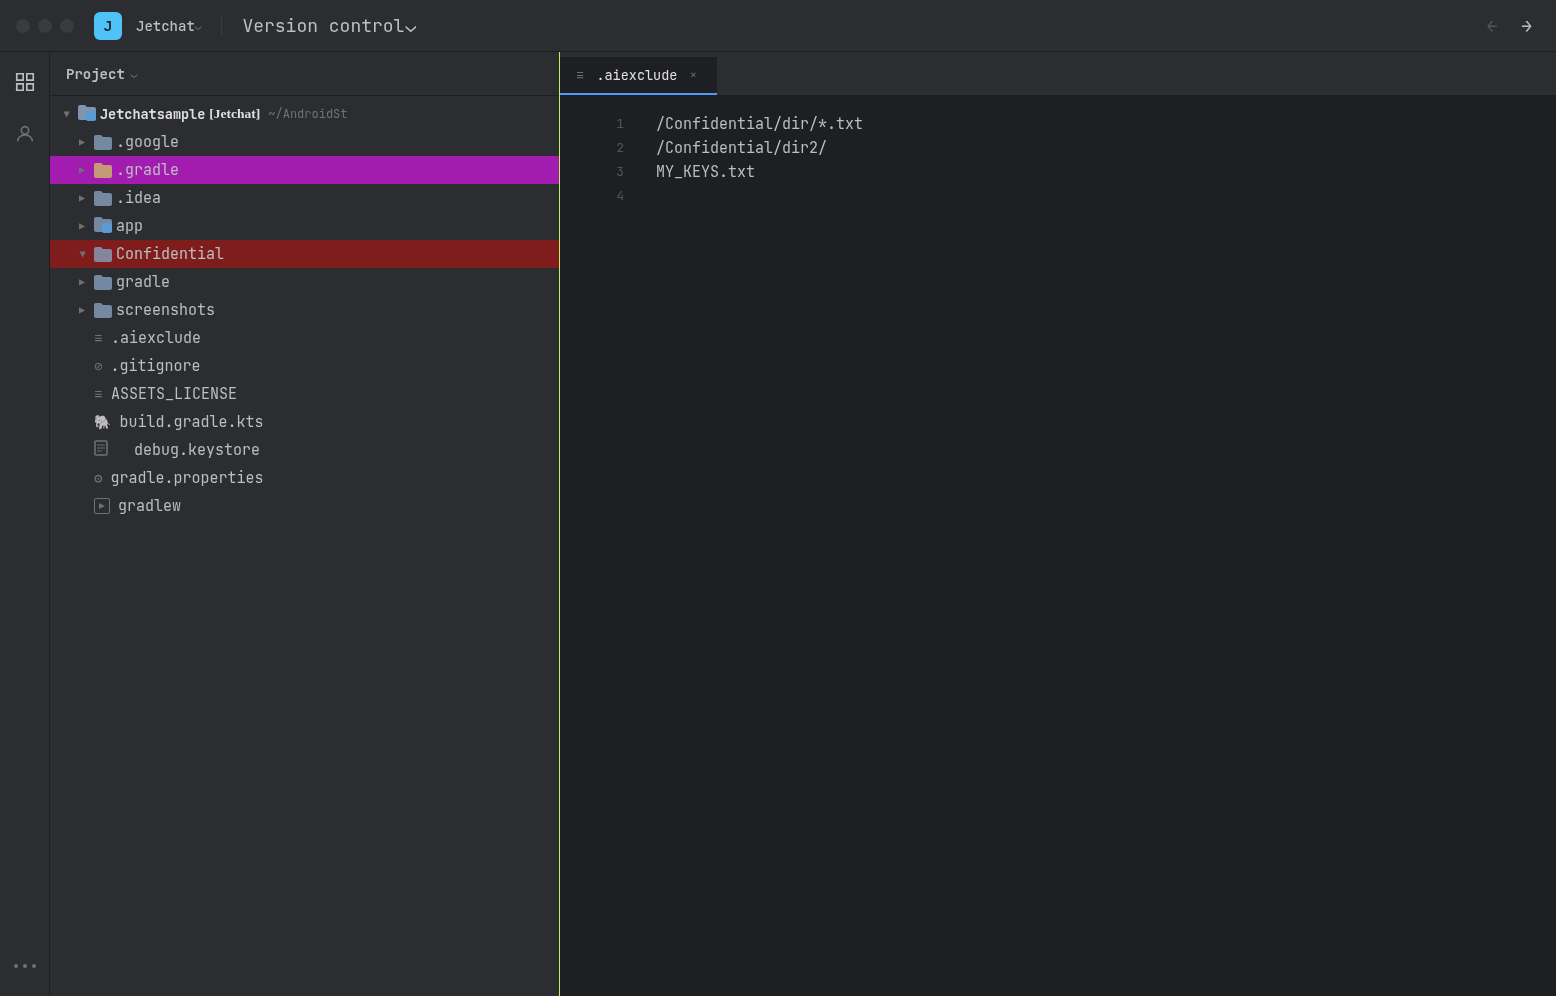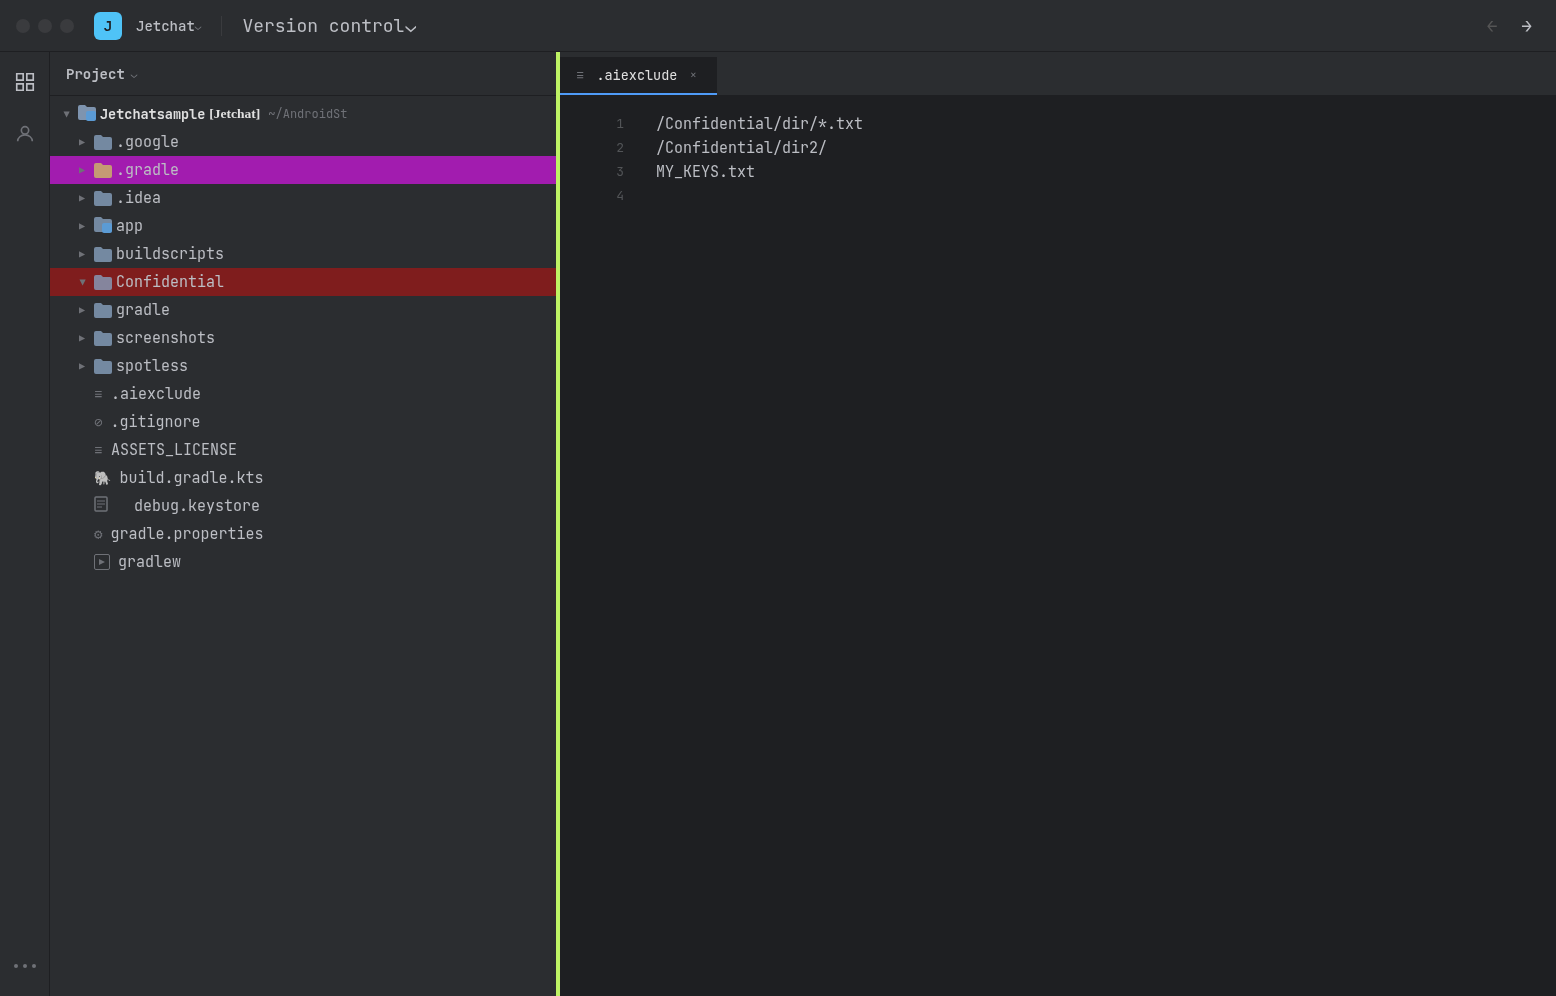--- a/index.html
+++ b/index.html
@@ -132,21 +132,21 @@
     .activity-icon.active {
       color: #bcbec4;
     }
 
     
     .sidebar {
       width: 510px;
       background: #2b2d30;
       display: flex;
       flex-direction: column;
-      border-right: 4px solid #bef264;
+      border-right: 1px solid #bef264;
     }
 
     .sidebar-header {
       height: 44px;
       display: flex;
       align-items: center;
       padding: 0 16px;
       gap: 6px;
       font-size: 14px;
       font-weight: 600;
@@ -462,27 +462,20 @@
         <div class="chevron-icon closed"></div>
         <div class="folder-with-badge">
           <svg width="18" height="15" viewBox="0 0 18 15" fill="none">
             <path d="M0 2a2 2 0 012-2h5l2 2h7a2 2 0 012 2v9a2 2 0 01-2 2H2a2 2 0 01-2-2V2z" fill="#87a0be" opacity="0.8"></path>
           </svg>
           <div class="folder-badge"></div>
         </div>
         <span class="item-label">app</span>
       </div>
 
-      <div class="tree-item indent-1">
-        <div class="chevron-icon closed"></div>
-        <svg width="18" height="15" viewBox="0 0 18 15" fill="none">
-          <path d="M0 2a2 2 0 012-2h5l2 2h7a2 2 0 012 2v9a2 2 0 01-2 2H2a2 2 0 01-2-2V2z" fill="#87a0be" opacity="0.8"></path>
-        </svg>
-        <span class="item-label">buildscripts</span>
-      </div>
 
       <div class="tree-item indent-1 selected">
         <div class="chevron-icon open"></div>
         <svg width="18" height="15" viewBox="0 0 18 15" fill="none">
           <path d="M0 2a2 2 0 012-2h5l2 2h7a2 2 0 012 2v9a2 2 0 01-2 2H2a2 2 0 01-2-2V2z" fill="#87a0be" opacity="0.8"></path>
         </svg>
         <span class="item-label">Confidential</span>
       </div>
 
       <div class="tree-item indent-1">
@@ -494,27 +487,20 @@
       </div>
 
       <div class="tree-item indent-1">
         <div class="chevron-icon closed"></div>
         <svg width="18" height="15" viewBox="0 0 18 15" fill="none">
           <path d="M0 2a2 2 0 012-2h5l2 2h7a2 2 0 012 2v9a2 2 0 01-2 2H2a2 2 0 01-2-2V2z" fill="#87a0be" opacity="0.8"></path>
         </svg>
         <span class="item-label">screenshots</span>
       </div>
 
-      <div class="tree-item indent-1">
-        <div class="chevron-icon closed"></div>
-        <svg width="18" height="15" viewBox="0 0 18 15" fill="none">
-          <path d="M0 2a2 2 0 012-2h5l2 2h7a2 2 0 012 2v9a2 2 0 01-2 2H2a2 2 0 01-2-2V2z" fill="#87a0be" opacity="0.8"></path>
-        </svg>
-        <span class="item-label">spotless</span>
-      </div>
 
       <div class="tree-item indent-1">
         <div class="chevron-icon none"></div>
         <span class="file-lines-icon"></span>
         <span class="item-label" style="margin-left:4px;">.aiexclude</span>
       </div>
 
       <div class="tree-item indent-1">
         <div class="chevron-icon none"></div>
         <span class="file-circle-icon"></span>

